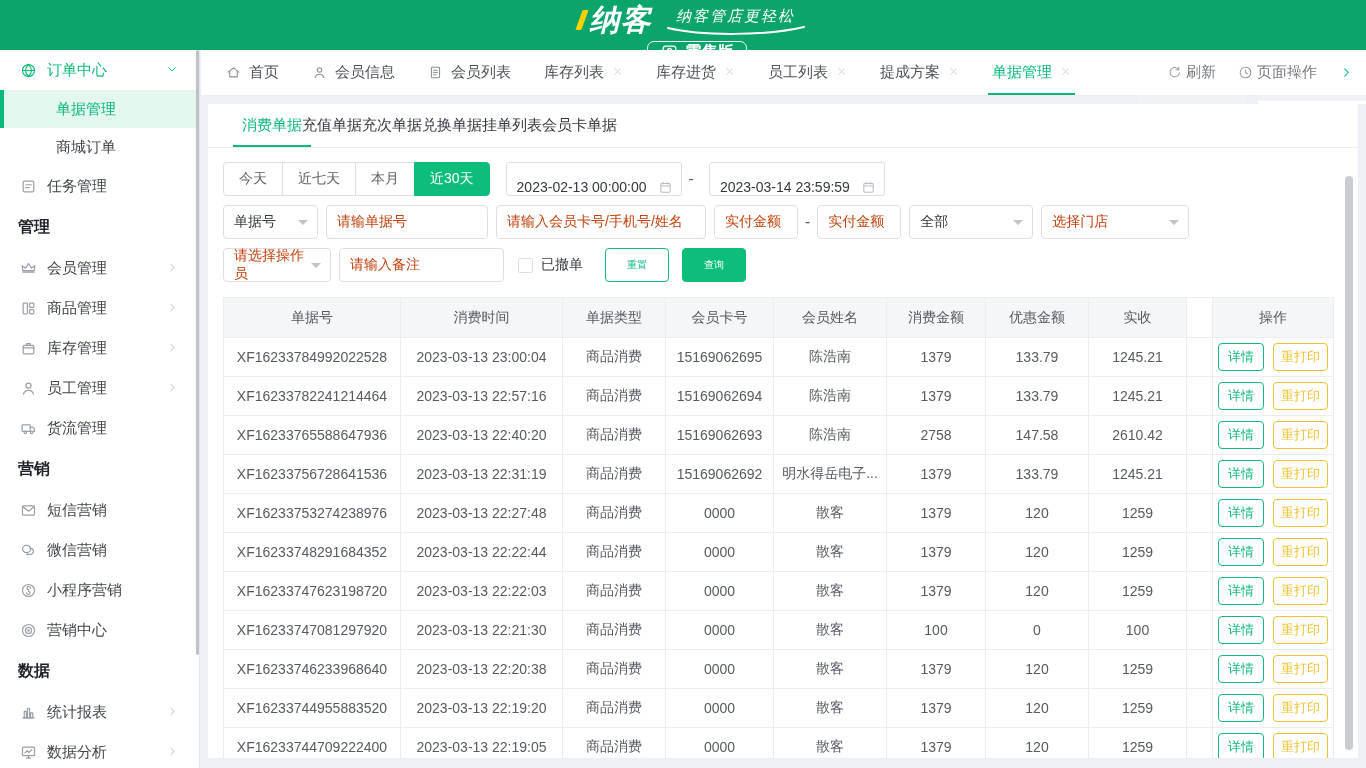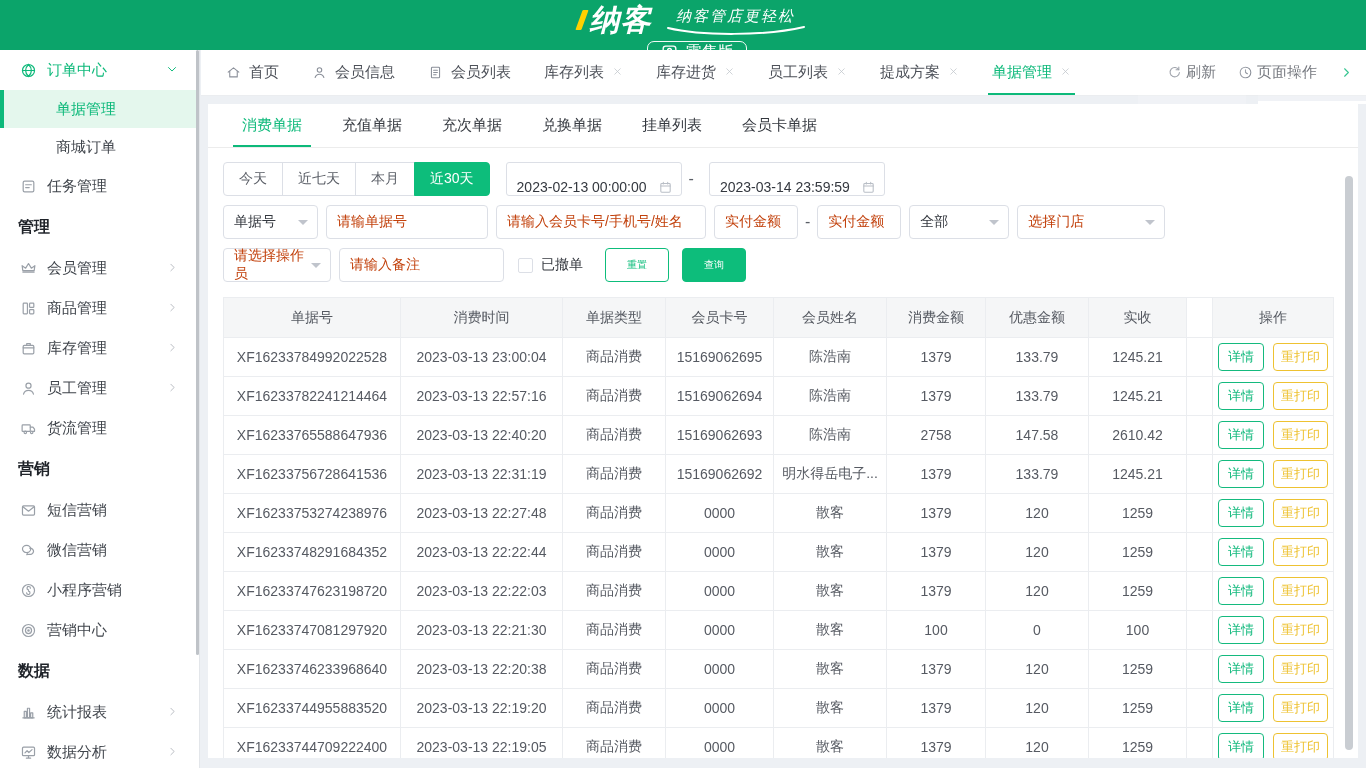--- a/index.html
+++ b/index.html
@@ -6,21 +6,21 @@
   html,body { width:1366px; height:768px; overflow:hidden; }
   body { font-family:"Liberation Sans","DejaVu Sans",sans-serif; background:#edf0f4; position:relative; }
   .ico, .ico svg { display:inline-flex; line-height:0; vertical-align:middle; }
 
   
   .hdr { position:absolute; left:0; top:0; width:1366px; height:50px; background:#0ba46a; display:flex; align-items:center; color:#fff; z-index:30;flex-direction:column; }
   .logo { display:flex; align-items:center; gap:14px; padding-left:18px; }
   .logo-main { font-size:30px; font-weight:bold; font-style:italic; letter-spacing:1px; position:relative; }
   .logo-main::before { content:""; display:inline-block; width:6px; height:20px; background:#ffd100; transform:skewX(-20deg); margin-right:5px; border-radius:1px; }
   .logo-tag { display:flex; flex-direction:column; align-items:center; font-style:italic; font-size:15px; letter-spacing:2px; }
-  .badge { margin-left:28px; height:34px; border:1px solid rgba(255,255,255,.95); border-radius:7px; display:flex; align-items:center; gap:7px; padding:0 12px; font-size:16px; font-weight:400; }
+  .badge { margin-left:28px; height:34px; border:1px solid rgba(255,255,255,.95); border-radius:7px; display:flex; align-items:center; gap:7px; padding:0 12px; font-size:16px; font-weight:700; }
   .hnav { align-self:flex-end; height:40px; display:flex; align-items:center; padding:0 22px; margin-left:12px; background:rgba(255,255,255,.17); font-size:16px; border-radius:3px 3px 0 0; cursor:pointer; }
   .hnav.active { font-weight:bold; box-shadow:inset 0 -3px 0 #fff; }
   .hdr-right { margin-left:auto; display:flex; align-items:center; gap:19px; padding-right:16px; }
   .hdr-user { display:flex; align-items:center; gap:6px; font-size:16px; }
   .hdr-sep { width:1px; height:18px; background:rgba(255,255,255,.55); }
   .hicon { cursor:pointer; display:inline-flex; }
 
   
   .sidebar { position:absolute; left:0; top:50px; bottom:0; width:200px; background:#fff; border-right:1px solid #e3e6ea; overflow:hidden; z-index:20; }
   .sb-thumb { position:absolute; right:0; top:0; width:3px; height:605px; background:#bfc3c8; border-radius:2px; }
@@ -41,21 +41,21 @@
   .ttab.active { color:#0db97a; }
   .ttab.active::after { content:""; position:absolute; left:-4px; right:-4px; bottom:0; height:2px; background:#0db97a; }
   .tab-tools { margin-left:auto; display:flex; align-items:center; gap:22px; color:#5a5e66; font-size:15px; }
   .tab-tool { display:flex; align-items:center; gap:4px; cursor:pointer; }
   .tab-tool .ico { color:#8a8f99; }
   .tab-more { color:#0db97a; cursor:pointer; display:inline-flex; }
 
   
   .card { position:absolute; left:7px; right:8px; top:54px; bottom:10px; background:#fff; overflow:hidden; }
   .scroll-thumb { position:absolute; right:5px; top:72px; bottom:8px; width:8px; background:#c9cdd2; border-radius:4px; }
-  .subtabs { height:44px; display:flex; align-items:center; gap:40px; padding-left:34px; border-bottom:1px solid #ececec; }
+  .subtabs { height:44px; display:flex; align-items:center; padding-left:34px; border-bottom:1px solid #ececec; }
   .stab { font-size:15px; color:#34383f; height:100%; display:flex; align-items:center; position:relative; cursor:pointer; }
   .stab.active { color:#0db97a; }
   .stab.active::after { content:""; position:absolute; left:-9px; right:-9px; bottom:0; height:2px; background:#0db97a; }
 
   
   .filters { padding:14px 15px 0 15px; }
   .f-row { display:flex; align-items:center; margin-bottom:9px; }
   .qr-btn { height:34px; padding:0 15px; border:1px solid #dcdfe6; background:#fff; color:#5a5e66; font-size:14px; display:flex; align-items:center; margin-left:-1px; cursor:pointer; }
   .qr-btn:first-child { border-radius:4px 0 0 4px; margin-left:0; }
   .qr-btn:last-child { border-radius:0 4px 4px 0; }
@@ -458,21 +458,21 @@
         <div class="fbox" style="width:210px">
           <span class="ph">请输入会员卡号/手机号/姓名</span>
         </div>
         <div class="fbox" style="width:84px;margin-right:0">
           <span class="ph">实付金额</span>
         </div>
         <span class="dash">-</span>
         <div class="fbox" style="width:84px">
           <span class="ph">实付金额</span>
         </div>
-        <div class="fbox select" style="width:100px">
+        <div class="fbox select" style="width:124px">
           <span>全部</span>
             <span class="caret"></span>
         </div>
         <div class="fbox select" style="width:148px">
           <span class="ph">选择门店</span>
             <span class="caret"></span>
         </div>
       </div>
 
       <div class="f-row">

